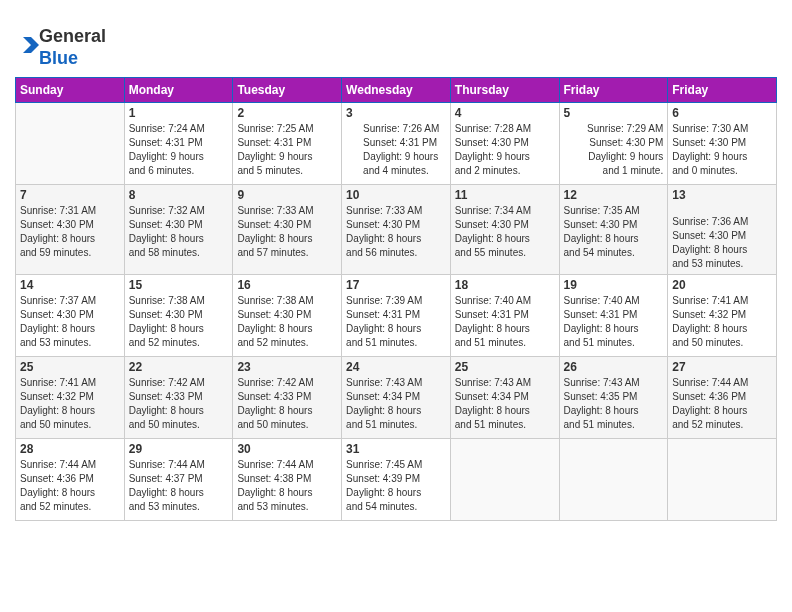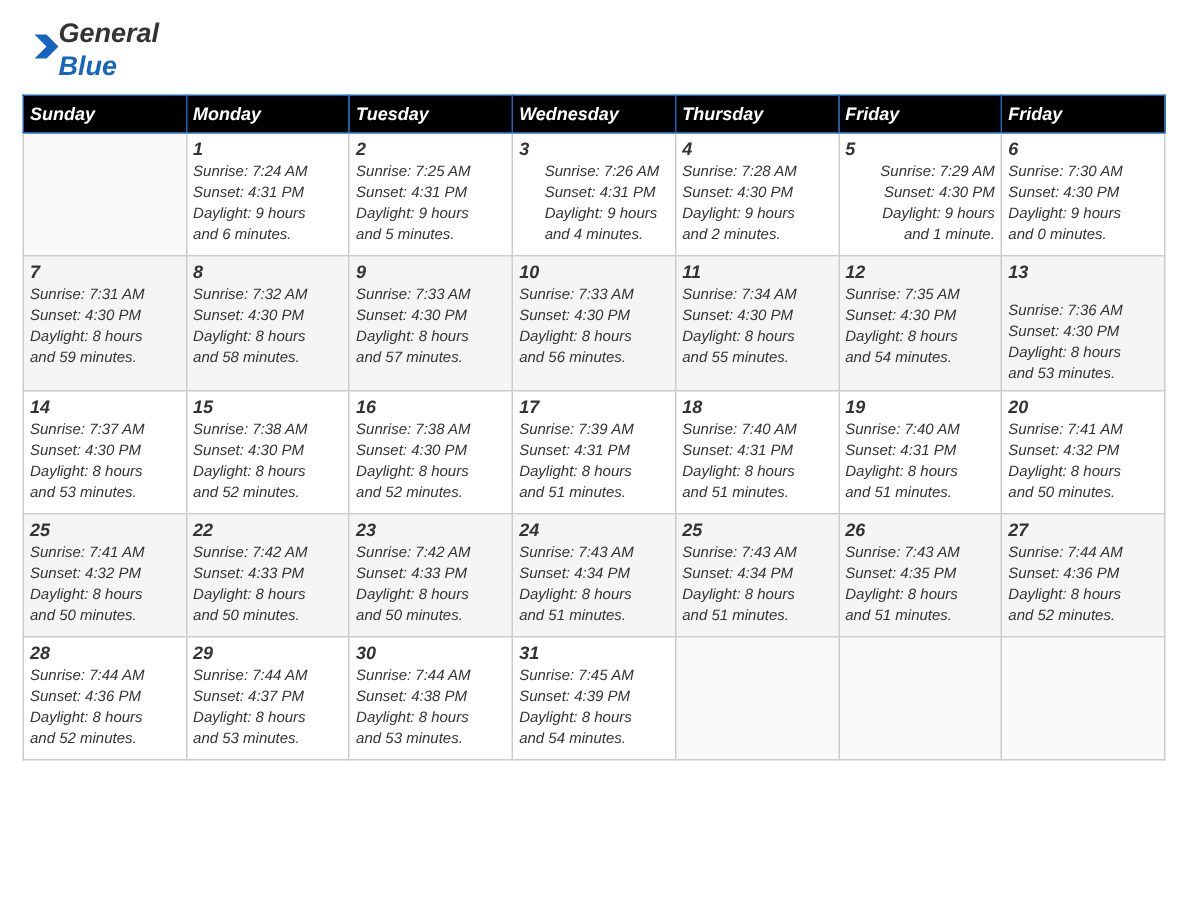--- a/index.html
+++ b/index.html
@@ -7,22 +7,21 @@
       width: 792px;
       height: 612px;
       background: #fff;
       font-family: Arial, sans-serif;
       font-size: 12px;
       overflow: hidden;
     }
     .page {
       width: 792px;
       height: 612px;
-      padding: 12px 15px;
-      font-style: italic;
+      padding: 26px 15px;
     }
     .header {
       display: flex;
       justify-content: space-between;
       align-items: flex-start;
       margin-bottom: 8px;
     }
     .logo {
       display: flex;
       align-items: center;
@@ -51,21 +50,21 @@
     .location-title {
       font-size: 14px;
       color: #555;
     }
     table {
       width: 100%;
       border-collapse: collapse;
       table-layout: fixed;
     }
     thead th {
-      background: #000000;
+      background: #a21caf;
       color: #fff;
       font-size: 12px;
       font-weight: bold;
       padding: 5px 4px;
       border: 1px solid #1565c0;
       text-align: left;
     }
     tbody td {
       border: 1px solid #ccc;
       vertical-align: top;

